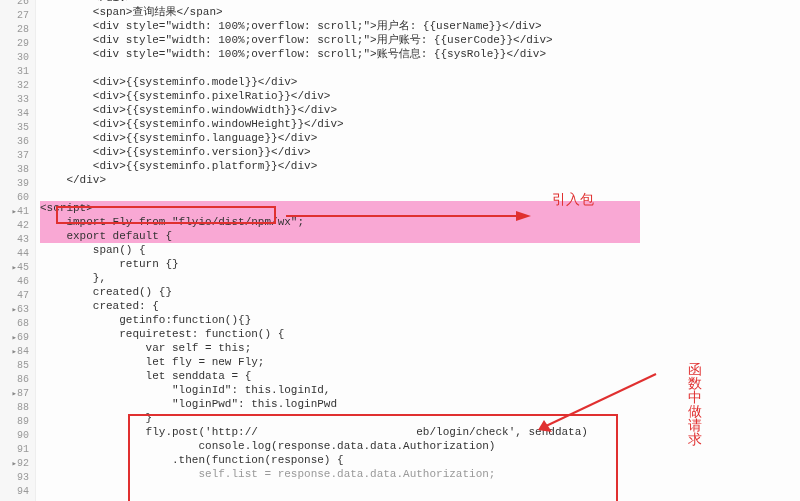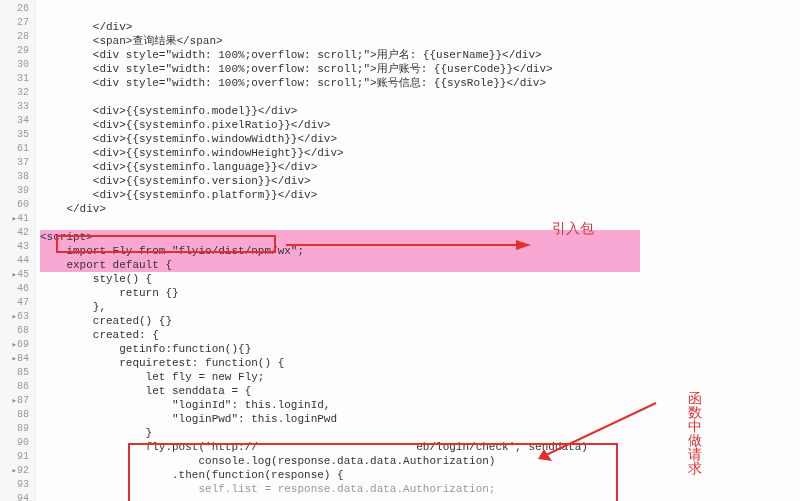--- a/index.html
+++ b/index.html
@@ -1,17 +1,17 @@
 <!DOCTYPE html>
 <html><head>
 <meta charset="utf-8">
 <style>
   * { margin: 0; padding: 0; box-sizing: border-box; }
   body { font-family: Consolas, Monaco, 'Courier New', monospace; font-size: 11px; background: #fdfdfd; }
-  .editor { display: flex; width: 644px; height: 501px; position: relative; }
+  .editor { display: flex; width: 644px; height: 501px; position: relative; align-items: flex-end; }
   .gutter { width: 36px; background: #f7f7f7; text-align: right; padding: 2px 6px 2px 2px; color: #999; font-size: 10px; line-height: 14px; user-select: none; border-right: 1px solid #eee; }
   .gutter div { height: 14px; }
   .code { flex: 1; padding: 20px 4px; line-height: 14px; font-size: 11px; position: relative; background: #fdfdfd; }
   .line { height: 14px; white-space: pre; color: #333; position: relative; }
   .fold { color: #888; font-size: 9px; }
   .cmt { color: #999; }
   .hilite-row { background: #f9a8d4; }
   .box-red { border: 2px solid #e03030; position: absolute; pointer-events: none; }
   .anno-text { position: absolute; color: #e03030; font-size: 14px; font-family: SimSun, serif; pointer-events: none; }
   svg.arrow { position: absolute; pointer-events: none; }
@@ -24,21 +24,21 @@
     <div>26</div>
     <div>27</div>
     <div>28</div>
     <div>29</div>
     <div>30</div>
     <div>31</div>
     <div>32</div>
     <div>33</div>
     <div>34</div>
     <div>35</div>
-    <div>61</div>
+    <div>36</div>
     <div>37</div>
     <div>38</div>
     <div>39</div>
     <div>60</div>
     <div><span class="fold">▸</span><span>41</span></div>
     <div>42</div>
     <div>43</div>
     <div>44</div>
     <div><span class="fold">▸</span><span>45</span></div>
     <div>46</div>
@@ -72,27 +72,28 @@
     <div class="line">        &lt;div&gt;{{systeminfo.windowWidth}}&lt;/div&gt;</div>
     <div class="line">        &lt;div&gt;{{systeminfo.windowHeight}}&lt;/div&gt;</div>
     <div class="line">        &lt;div&gt;{{systeminfo.language}}&lt;/div&gt;</div>
     <div class="line">        &lt;div&gt;{{systeminfo.version}}&lt;/div&gt;</div>
     <div class="line">        &lt;div&gt;{{systeminfo.platform}}&lt;/div&gt;</div>
     <div class="line">    &lt;/div&gt;</div>
     <div class="line"></div>
     <div class="line hilite-row">&lt;script&gt;</div>
     <div class="line hilite-row">    import Fly from "flyio/dist/npm/wx";</div>
     <div class="line hilite-row">    export default {</div>
-    <div class="line">        style() {</div>
+    <div class="line">        span() {</div>
     <div class="line">            return {}</div>
     <div class="line">        },</div>
     <div class="line">        created() {}</div>
     <div class="line">        created: {</div>
     <div class="line">            getinfo:function(){}</div>
     <div class="line">            requiretest: function() {</div>
+    <div class="line">                var self = this;</div>
     <div class="line">                let fly = new Fly;</div>
     <div class="line">                let senddata = {</div>
     <div class="line">                    "loginId": this.loginId,</div>
     <div class="line">                    "loginPwd": this.loginPwd</div>
     <div class="line">                }</div>
     <div class="line">                fly.post('http://                        eb/login/check', senddata)</div>
     <div class="line">                        console.log(response.data.data.Authorization)</div>
     <div class="line">                    .then(function(response) {</div>
     <div class="line cmt">                        self.list = response.data.data.Authorization;</div>
 

